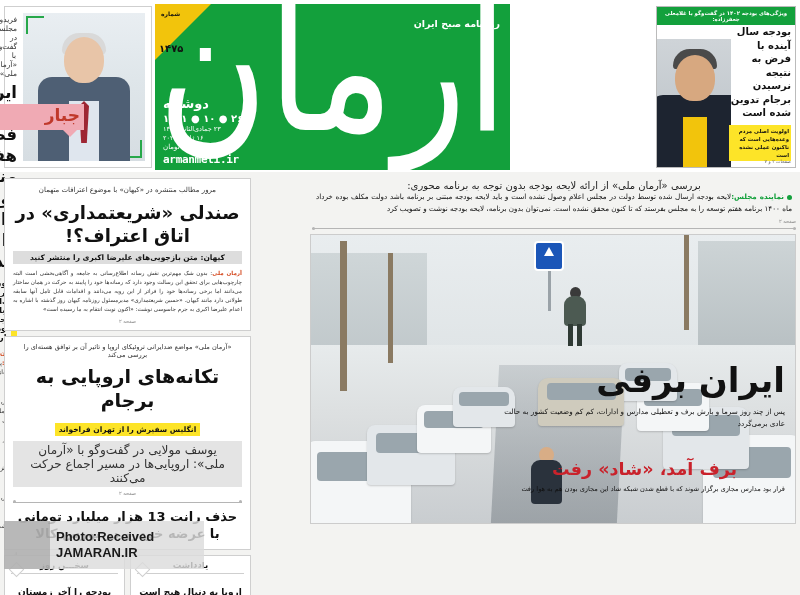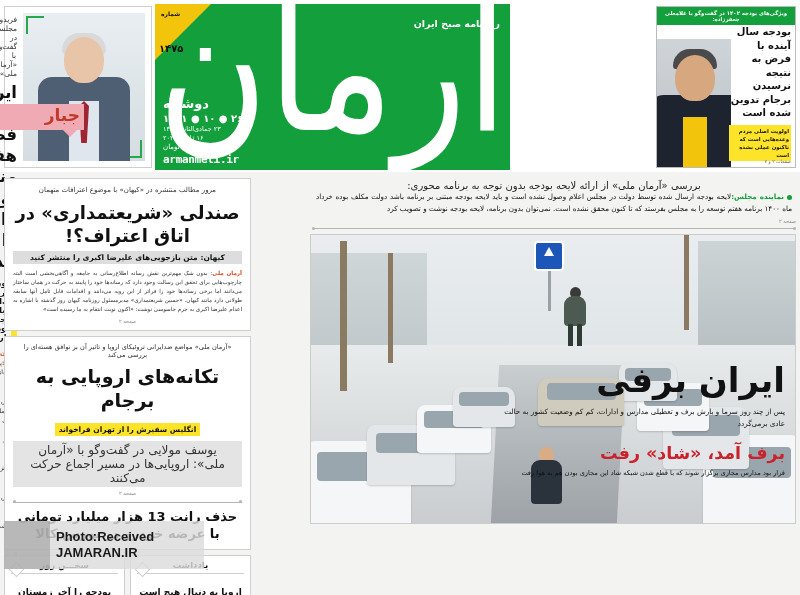--- a/index.html
+++ b/index.html
@@ -173,21 +173,21 @@
   .snow .p-leg{position:absolute;background:#46536b;}
   .snow .sign{position:absolute;left:46%;top:6px;width:26px;height:26px;background:#1b56b8;border:2px solid #fff;border-radius:4px;}
   .snow .sign:after{content:"";position:absolute;left:50%;top:4px;margin-left:-5px;border-left:5px solid transparent;border-right:5px solid transparent;border-bottom:9px solid #fff;}
   .snow .signpole{position:absolute;left:49%;top:30px;width:3px;height:46px;background:#9aa2a8;}
   .snow .bldgL{position:absolute;left:0;top:6%;width:24%;height:46%;background:linear-gradient(180deg,#cfd6d8,#bcc4c7);}
   .snow .bldgR{position:absolute;right:0;top:2%;width:20%;height:40%;background:linear-gradient(180deg,#cdd4d6,#b7bfc2);}
 
   .snow-overlay{position:absolute;right:10px;top:44%;width:58%;text-align:right;}
   .so-title{font-size:34px;font-weight:700;color:#111;line-height:1.1;letter-spacing:-1.5px;}
   .so-sub{font-size:7.2px;line-height:1.75;color:#111;margin-top:6px;text-align:justify;}
-  .so-red{font-size:17.5px;font-weight:700;color:#c9222b;margin-top:12px;letter-spacing:-.6px;}
+  .so-red{font-size:17.5px;font-weight:700;color:#c9222b;margin-top:28px;letter-spacing:-.6px;text-align:center;}
   .so-cap{font-size:6.6px;line-height:1.7;color:#111;margin-top:5px;text-align:justify;}
 
   
   .wm-jamaran{
     position:absolute;left:4px;bottom:26px;width:200px;height:48px;
     background:rgba(220,220,220,.82);display:flex;align-items:center;
     font-family:"Liberation Sans",sans-serif;direction:ltr;
   }
   .wm-jamaran .wm-mark{width:46px;height:100%;background:rgba(150,150,150,.55);}
   .wm-jamaran .wm-txt{flex:1;font-size:13px;font-weight:700;color:#1a1a1a;line-height:1.25;padding-left:6px;}

